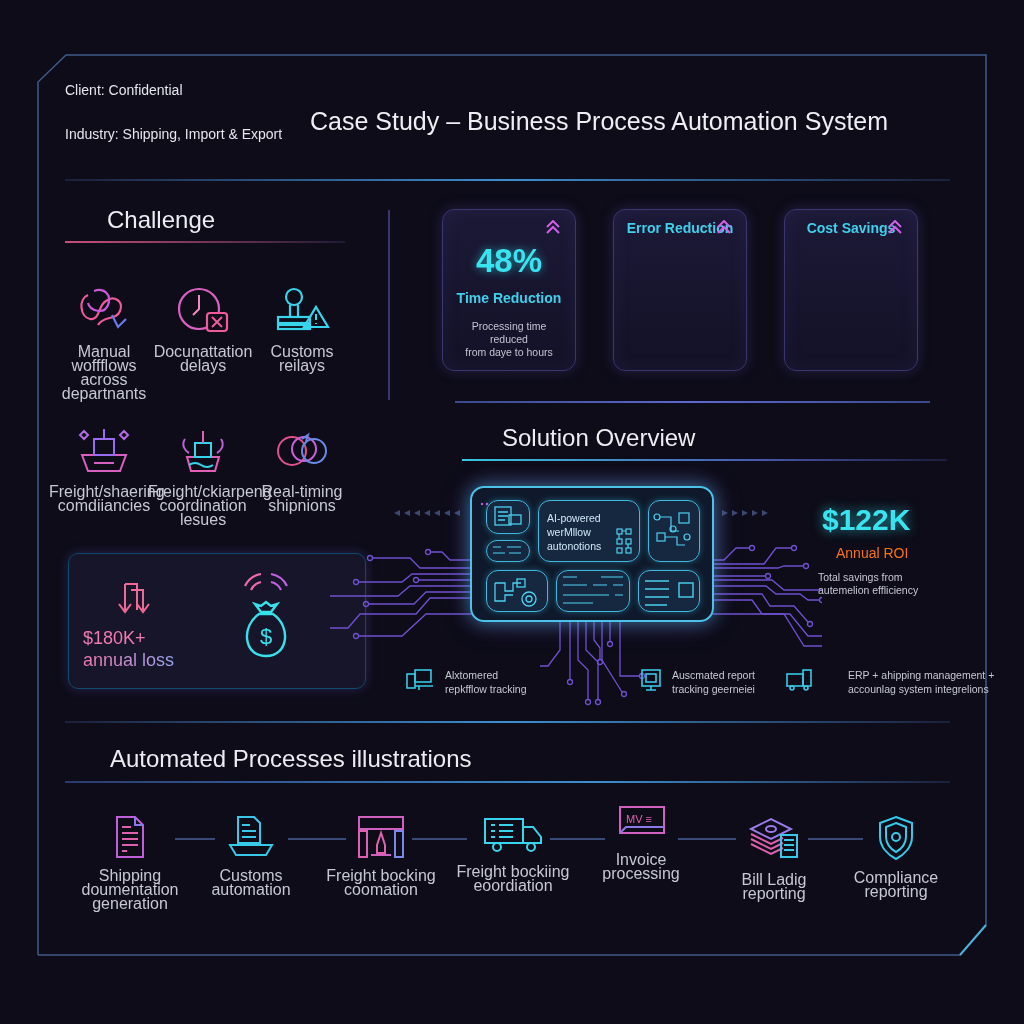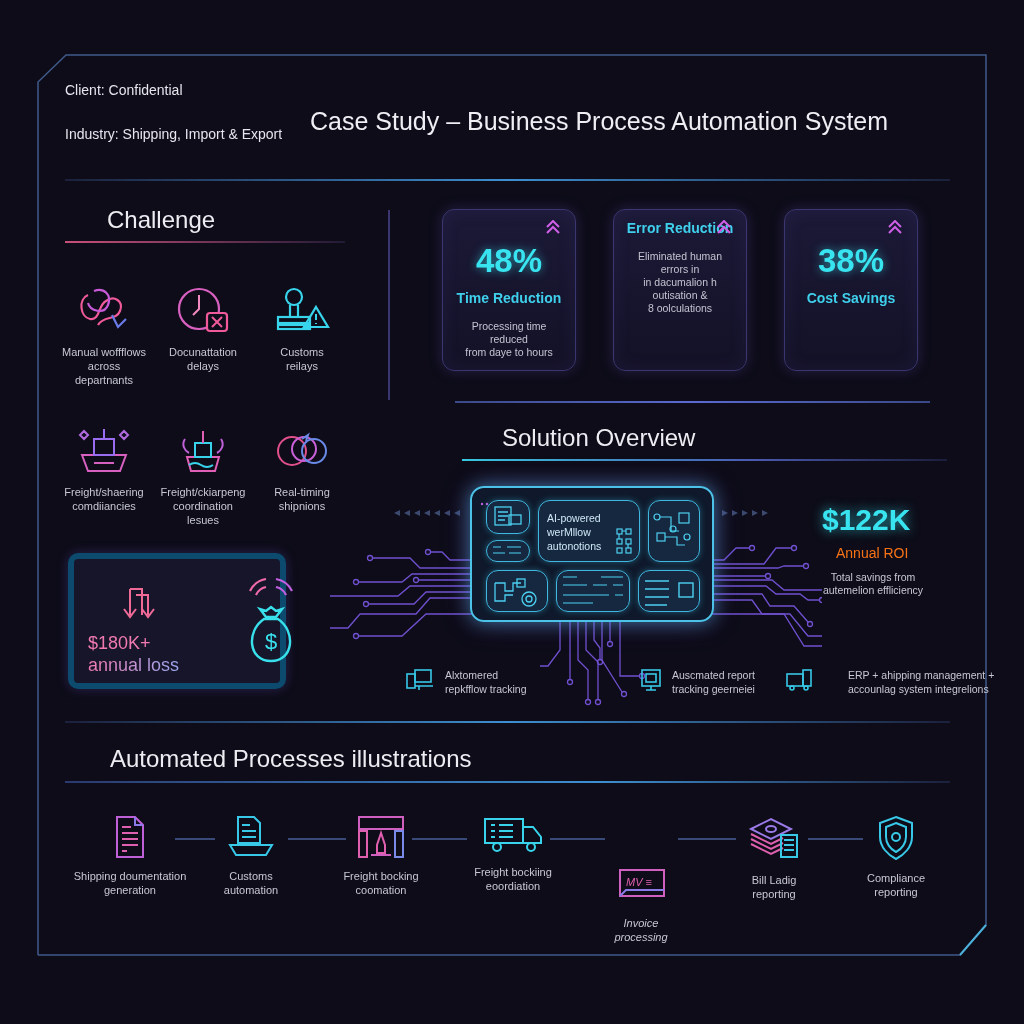--- a/index.html
+++ b/index.html
@@ -8,56 +8,56 @@
 
   .frame { position: absolute; left: 0; top: 0; width: 1024px; height: 1024px; pointer-events: none; }
 
   .abs { position: absolute; }
 
   .meta { font-size: 14px; color: #e6e6ee; }
   .main-title { font-size: 25px; color: #eeeef4; white-space: nowrap; }
   .hr { position: absolute; height: 2px; }
 
   .section-title { font-size: 24px; color: #ececf2; margin-left: 40px; }
-  .small { font-size: 11px; color: #c8c8d4; text-align: center; line-height: 14px; }
+  .small { font-size: 16px; color: #c8c8d4; text-align: center; line-height: 14px; }
 
   .challenge-item { position: absolute; width: 110px; text-align: center; }
   .challenge-item svg { display: block; margin: 0 auto 10px; }
 
   .stat-card {
     position: absolute; width: 134px; height: 162px; border-radius: 12px;
     background: linear-gradient(180deg, rgba(40,36,80,0.55), rgba(22,20,44,0.7));
     border: 1px solid #3a3670;
     box-shadow: 0 0 14px rgba(120,90,220,0.25), inset 0 0 18px rgba(90,70,180,0.12);
     text-align: center;
   }
   .stat-card .chev { position: absolute; right: 14px; top: 10px; }
   .stat-value { margin-top: 32px; font-size: 33px; font-weight: bold; color: #38e4f0; text-shadow: 0 0 10px rgba(56,228,240,0.6); }
   .stat-label { margin-top: 10px; font-size: 14px; font-weight: bold; color: #3fd0ec; }
   .stat-desc { margin-top: 14px; font-size: 10.5px; color: #c4c4d2; line-height: 13px; padding: 0 10px; }
 
   .loss-card {
-    position: absolute; left: 68px; top: 553px; width: 218px; height: 136px; border-radius: 10px;
-    background: rgba(26,24,48,0.8); border: 6px solid #0c4a6e;
+    position: absolute; left: 68px; top: 553px; width: 298px; height: 136px; border-radius: 10px;
+    background: rgba(26,24,48,0.8); border: 1px solid #0c4a6e;
     box-shadow: 0 0 12px rgba(110,90,220,0.3);
   }
   .loss-value { position: absolute; left: 14px; top: 73px; font-size: 18px; color: #f07ab0; line-height: 22px; }
   .loss-value .l2 { background: linear-gradient(90deg,#f07ab0,#9aa8f0); -webkit-background-clip: text; color: transparent; }
 
   .dashboard {
     position: absolute; left: 470px; top: 486px; width: 244px; height: 136px; border-radius: 14px;
     border: 2px solid #4cc2e8; background: rgba(16,30,50,0.75);
     box-shadow: 0 0 18px rgba(76,194,232,0.5), 0 0 30px rgba(140,90,240,0.3);
   }
   .panel { position: absolute; border: 1.5px solid #3fb8e0; border-radius: 12px; background: rgba(30,60,90,0.45); box-shadow: 0 0 6px rgba(63,184,224,0.4); }
   .panel-text { position: absolute; left: 8px; top: 10px; font-size: 10.5px; color: #cfe8f6; line-height: 14px; }
 
   .roi-value { position: absolute; left: 822px; top: 503px; font-size: 30px; font-weight: bold; color: #38e4f0; text-shadow: 0 0 12px rgba(56,228,240,0.7); }
   .roi-label { position: absolute; left: 836px; top: 545px; font-size: 14px; color: #f97316; }
-  .roi-desc { position: absolute; left: 818px; top: 571px; width: 110px; font-size: 10.5px; color: #c8c8d4; text-align: center; line-height: 13px; }
+  .roi-desc { position: absolute; left: 818px; top: 571px; width: 110px; font-size: 10.5px; color: #c8c8d4; line-height: 13px; }
 
   .feature { position: absolute; display: flex; align-items: flex-start; gap: 10px; }
   .feature-text { font-size: 10.5px; color: #c8c8d4; line-height: 14px; }
 
   .process { position: absolute; width: 130px; text-align: center; }
   .process svg { display: block; margin: 0 auto 10px; }
   .connector { position: absolute; height: 1.5px; background: #3a4a78; top: 838px; }
 </style>
 </head>
 <body>
@@ -207,31 +207,25 @@
   <div class="stat-desc">
       <div>Processing time reduced</div>
       <div>from daye to hours</div>
     </div>
 </div>
 <div class="stat-card" style="left:613px;top:209px;">
   <svg class="chev" width="16" height="14" viewBox="0 0 16 14">
       <path d="M2 7 L8 1 L14 7 M2 13 L8 7 L14 13" fill="none" stroke="#d060e8" stroke-width="2"></path>
     </svg>
   <div class="stat-label">Error Reduction</div>
-  <div class="stat-desc">
-      <div>Eliminated human errors in</div>
-      <div>in dacumalion h outisation &amp;</div>
-      <div>8 oolculations</div>
-    </div>
 </div>
 <div class="stat-card" style="left:784px;top:209px;">
   <svg class="chev" width="16" height="14" viewBox="0 0 16 14">
       <path d="M2 7 L8 1 L14 7 M2 13 L8 7 L14 13" fill="none" stroke="#d060e8" stroke-width="2"></path>
     </svg>
-  <div class="stat-value">38%</div>
   <div class="stat-label">Cost Savings</div>
 </div>
 
 <div class="hr" style="left:455px;top:401px;width:475px;background:linear-gradient(90deg,#3a4a88,#5a6ad0 50%,#3a4a88);"></div>
 <div class="abs section-title" style="left:462px;top:424px;">Solution Overview</div>
 <div class="hr" style="left:462px;top:459px;width:485px;background:linear-gradient(90deg,#38c8e0,#4a5ab0 60%,rgba(60,70,140,0.3));"></div>
 
 <svg class="abs" style="left:330px;top:490px;" width="142" height="220" viewBox="0 0 142 220">
   <g fill="none" stroke="#7050d0" stroke-width="1.3">
     <path d="M142 70 H120 L112 62 H100"></path>
@@ -483,21 +477,21 @@
         <circle cx="14" cy="32" r="4"></circle>
         <circle cx="48" cy="32" r="4"></circle>
         <path d="M8 10 H12 M16 10 H30 M8 16 H12 M16 16 H30 M8 22 H12 M16 22 H30"></path>
       </g>
     </svg>
   <div class="small">
       <div>Freight bockiing</div>
       <div>eoordiation</div>
     </div>
 </div>
-<div class="process" style="left:576px;top:862px;font-style:italic;">
+<div class="process" style="left:576px;top:799px;">
   <svg width="50" height="44" viewBox="0 0 50 44">
       <g fill="none" stroke-width="2">
         <rect x="4" y="8" width="44" height="26" stroke="#d060c0"></rect>
         <path d="M4 34 L10 28 H48" stroke="#8a7ae8"></path>
       </g>
       <text x="10" y="24" font-size="11" fill="#e060b0" font-family="Liberation Sans, sans-serif">MV ≡</text>
     </svg>
   <div class="small">
       <div>Invoice</div>
       <div>processing</div>

